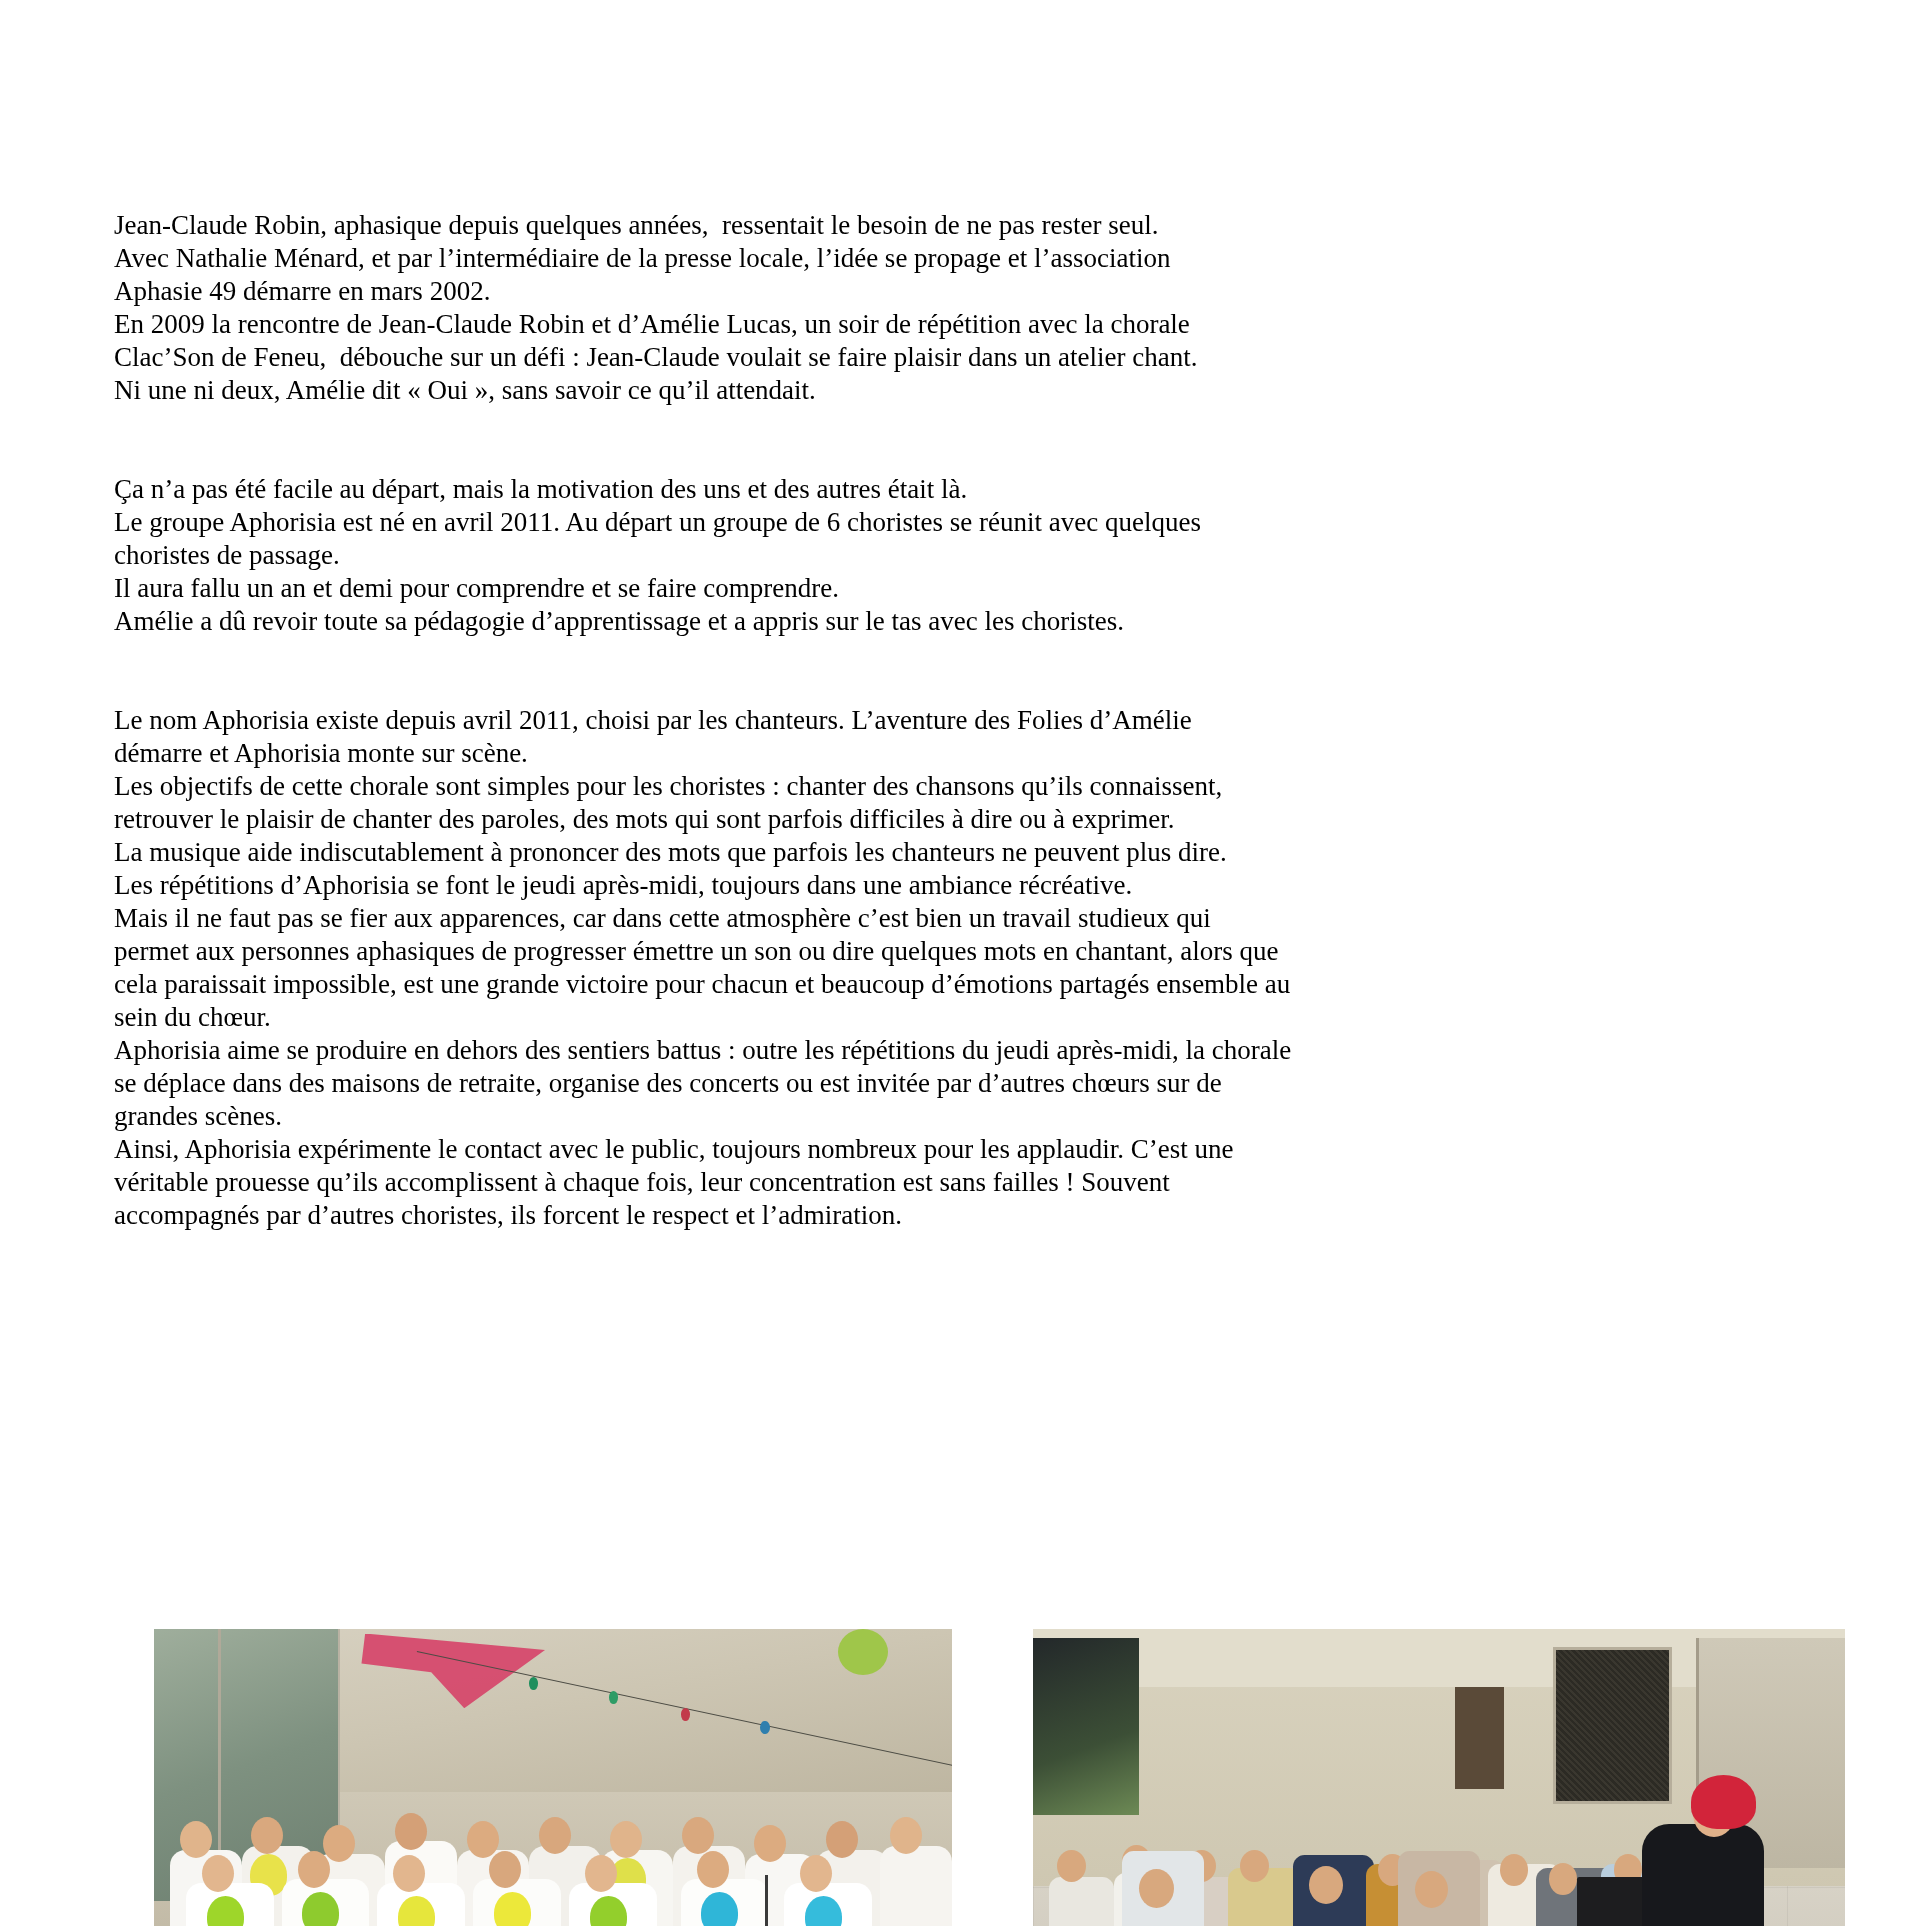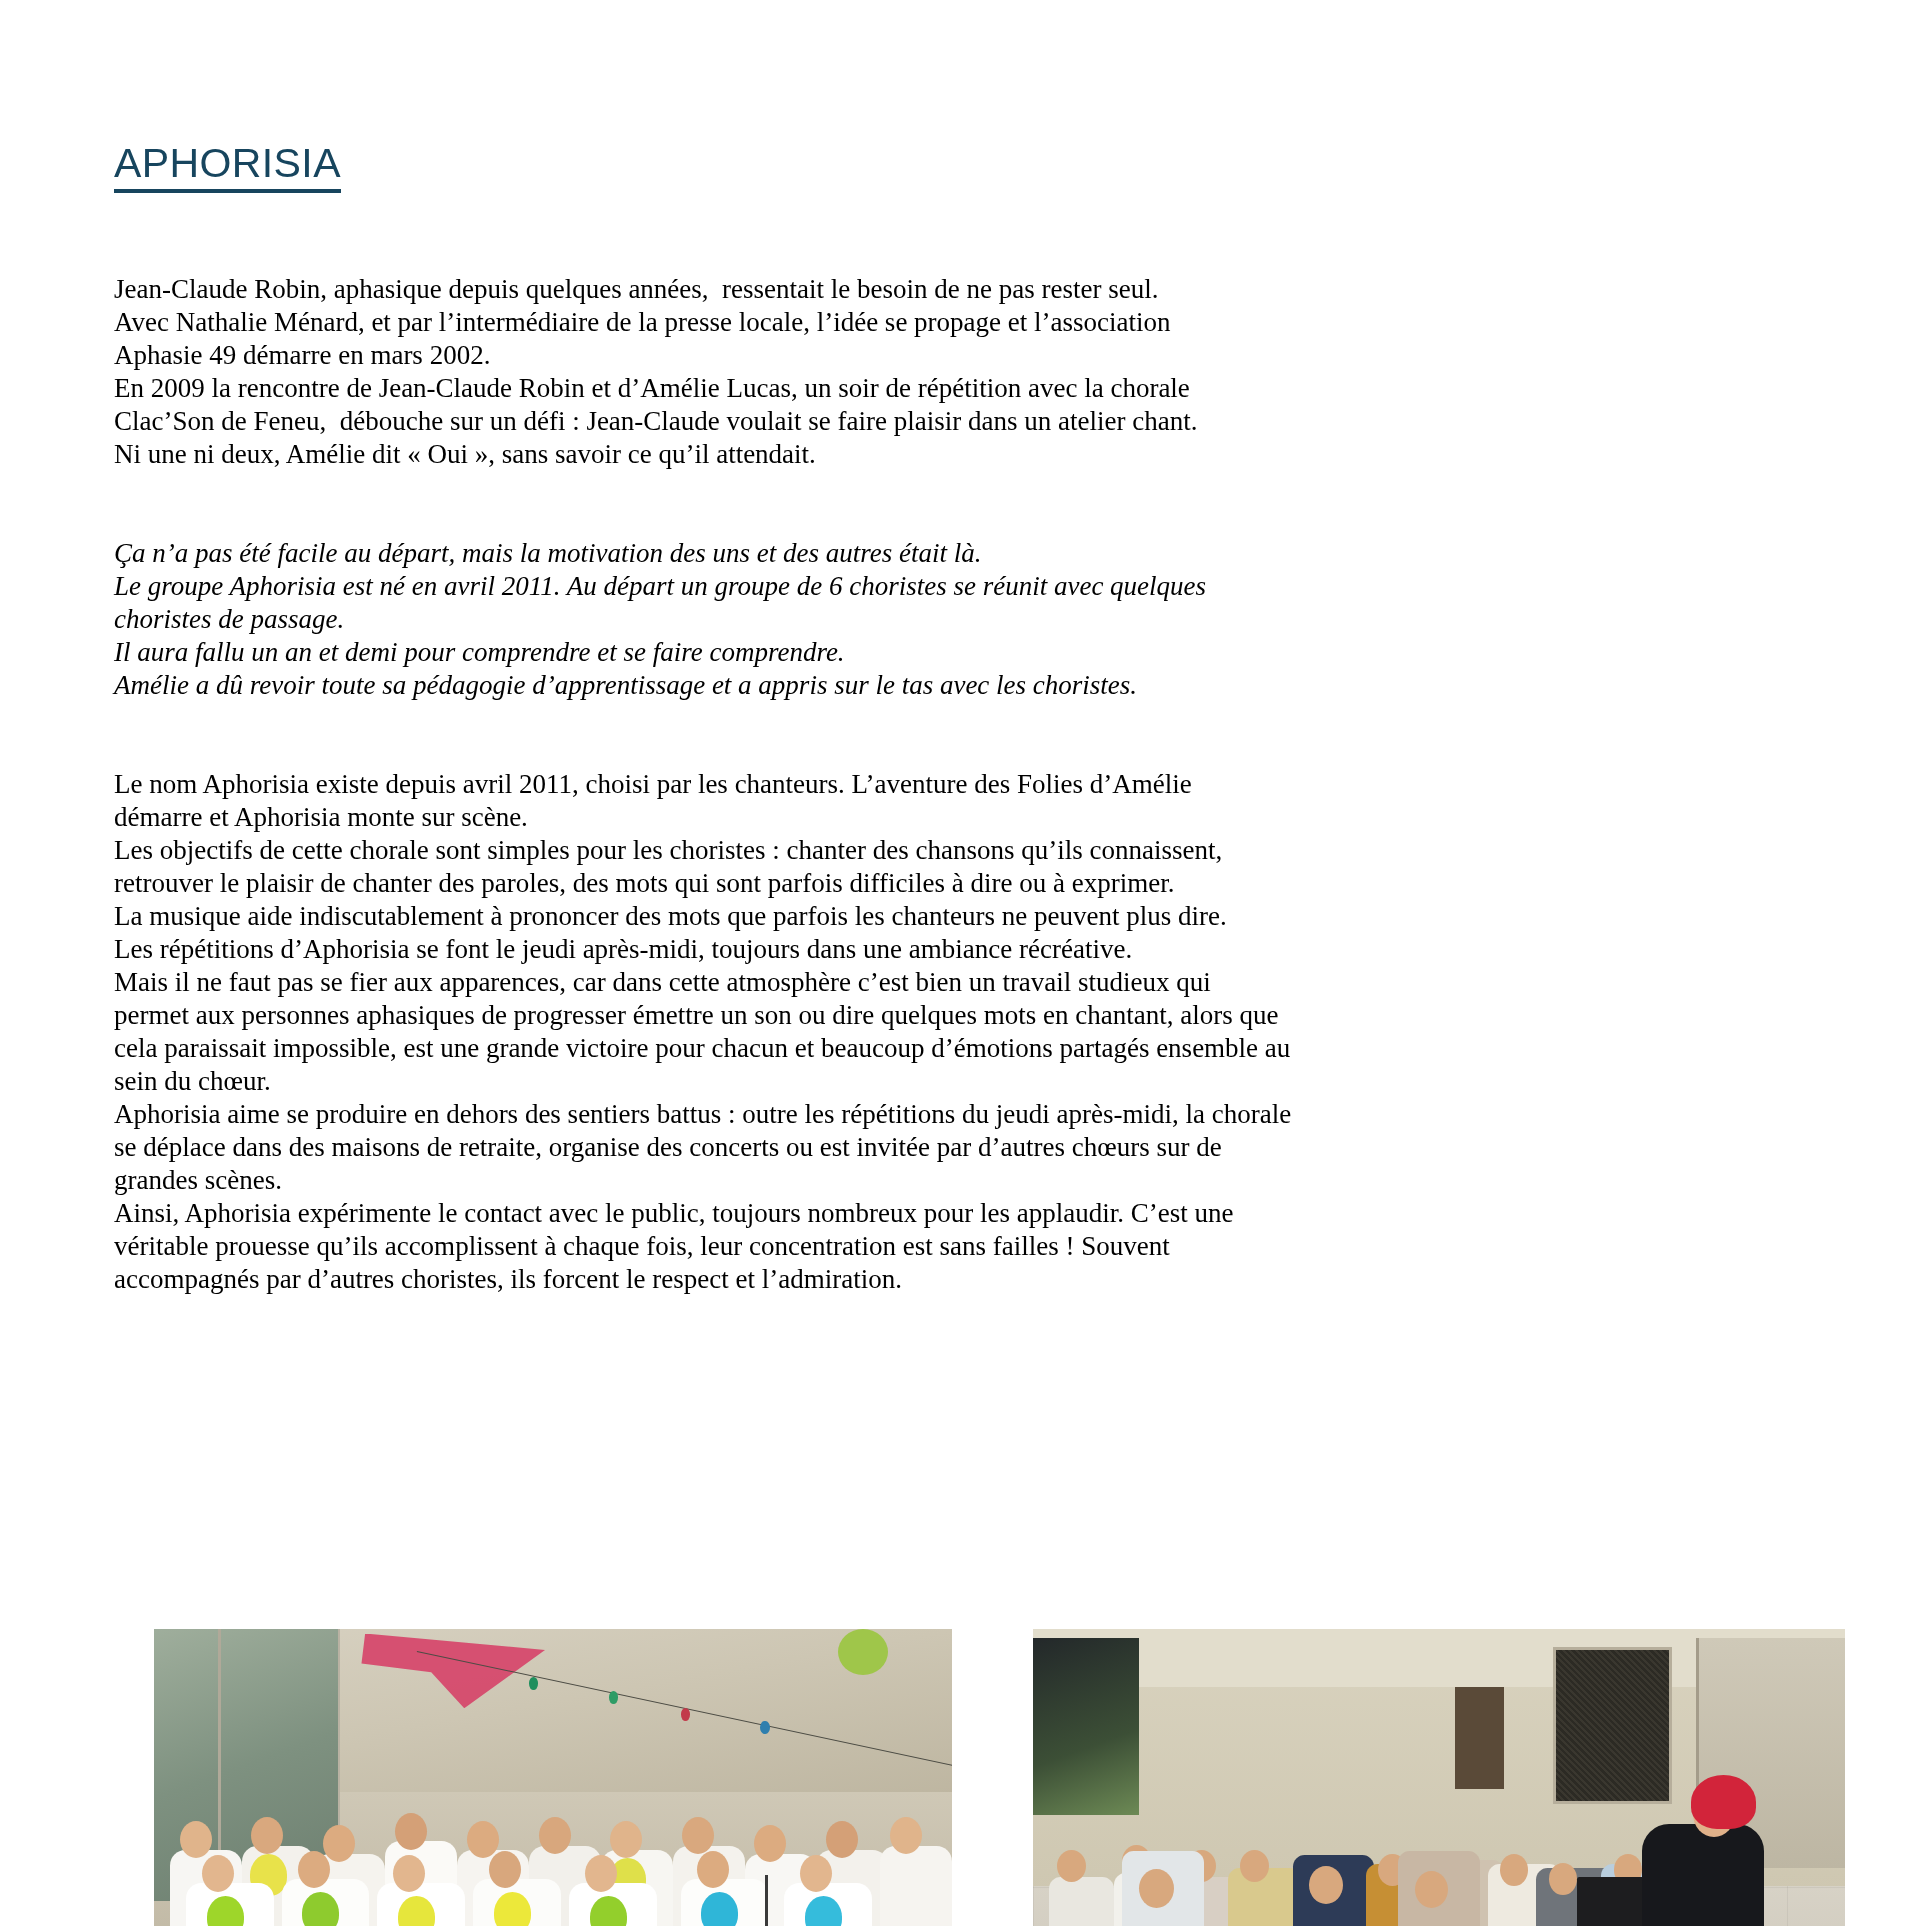--- a/index.html
+++ b/index.html
@@ -49,21 +49,20 @@
   .body-block {
     font-size: 27px;
     line-height: 33px;
     text-align: left;
     white-space: pre-wrap;
   }
   .body-block p {
     margin: 0;
   }
   .body-block p.italic {
-    font-style: italic;
   }
 
   
   .photos {
     position: absolute;
     left: 114px;
     top: 1623px;
     width: 1691px;
   }
   .photo-row {
@@ -206,23 +205,20 @@
     background: #1d1d1f; border-radius: 2.3px;
   }
 </style>
 </head>
 <body>
 
 <div class="page">
 
   <div class="content">
 
-    <div class="title-wrap">
-      <h1 class="doc-title">APHORISIA</h1>
-    </div>
 
     <div class="body-block">
       <p>Jean-Claude Robin, aphasique depuis quelques années,  ressentait le besoin de ne pas rester seul.
 Avec Nathalie Ménard, et par l’intermédiaire de la presse locale, l’idée se propage et l’association
 Aphasie 49 démarre en mars 2002.
 En 2009 la rencontre de Jean-Claude Robin et d’Amélie Lucas, un soir de répétition avec la chorale
 Clac’Son de Feneu,  débouche sur un défi : Jean-Claude voulait se faire plaisir dans un atelier chant.
 Ni une ni deux, Amélie dit « Oui », sans savoir ce qu’il attendait.</p>
       <p class="italic">Ça n’a pas été facile au départ, mais la motivation des uns et des autres était là.
 Le groupe Aphorisia est né en avril 2011. Au départ un groupe de 6 choristes se réunit avec quelques

